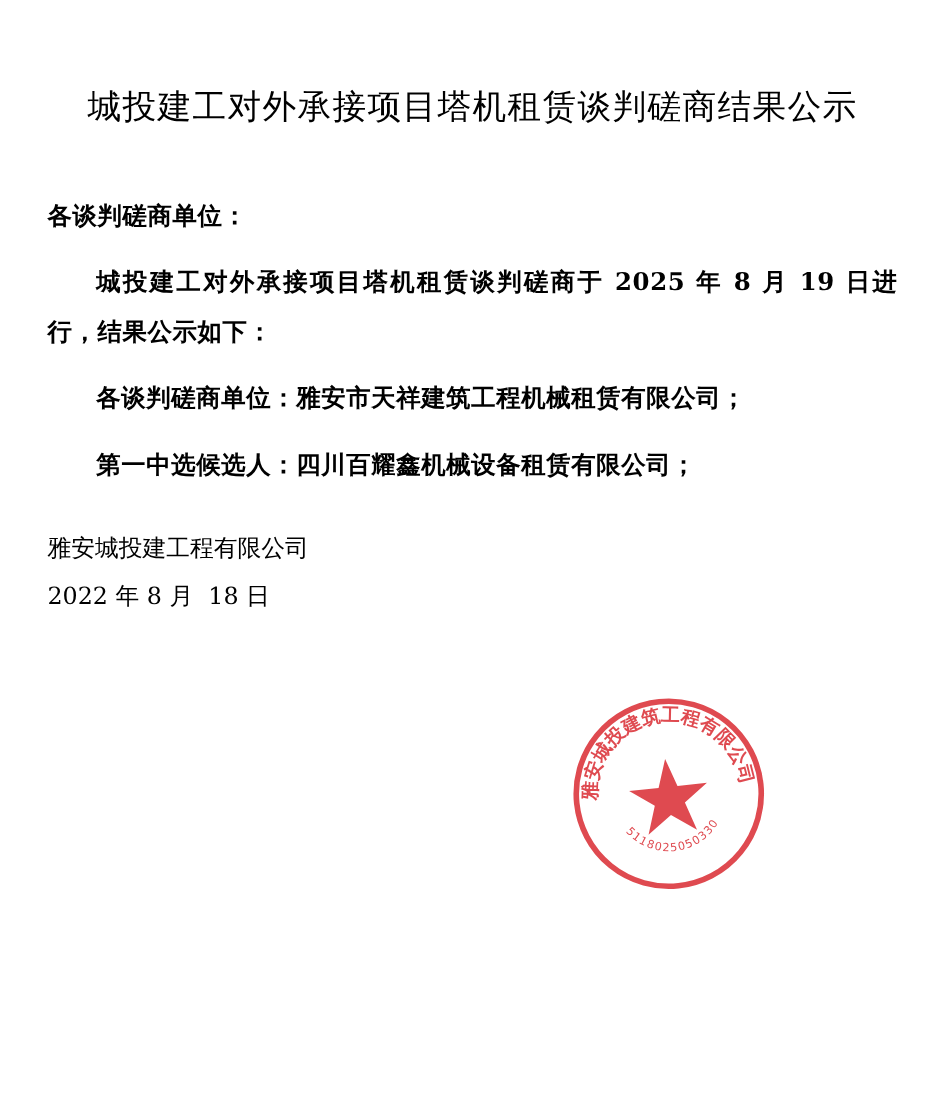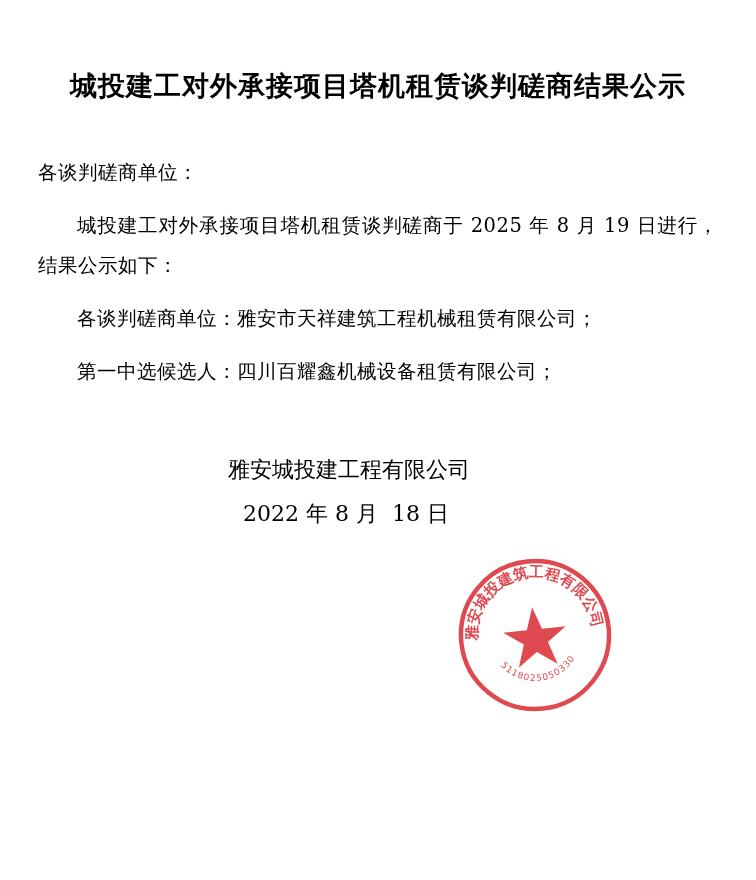--- a/index.html
+++ b/index.html
@@ -18,49 +18,50 @@
   .page {
     position: relative;
     width: 756px;
     height: 880px;
     box-sizing: border-box;
     padding: 0 38px;
   }
   .doc-title {
     text-align: center;
     font-size: 27px;
-    font-weight: bold;
+    font-weight: normal;
     letter-spacing: 1px;
     margin-top: 68px;
     margin-bottom: 0;
     line-height: 1.3;
     font-family: "DejaVu Sans", "Liberation Sans", sans-serif;
   }
   .body-block {
     margin-top: 50px;
     font-size: 19.5px;
     line-height: 2.05;
     letter-spacing: 0.5px;
   }
   .p {
     margin: 13px 0 4px 0;
     text-align: justify;
     text-justify: inter-ideograph;
+    font-weight: bold;
   }
   .p.indent {
     text-indent: 2em;
   }
   .p.indent-half {
     text-indent: 1em;
   }
   .signature {
-    margin-top: 56px;
-    font-size: 22px;
+    margin-top: 28px;
+    font-size: 19px;
     line-height: 2.0;
-    text-align: center;
+    text-align: left;
     padding-right: 58px;
     position: relative;
     z-index: 1;
   }
   .sig-line {
     margin: 0;
     white-space: pre;
   }
   .sig-date {
     margin: 0;

